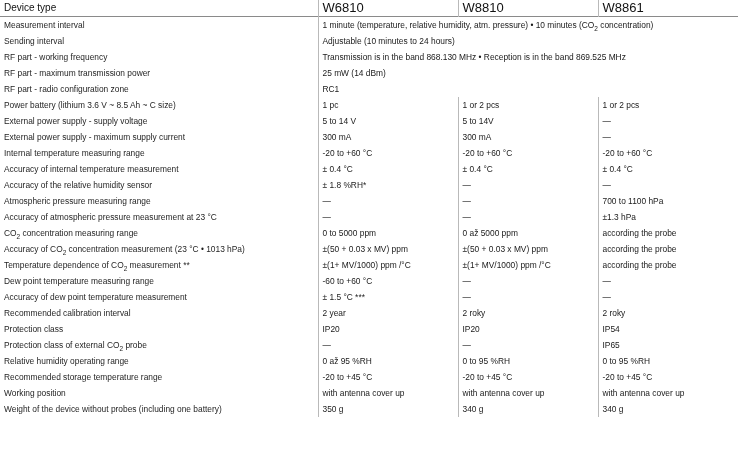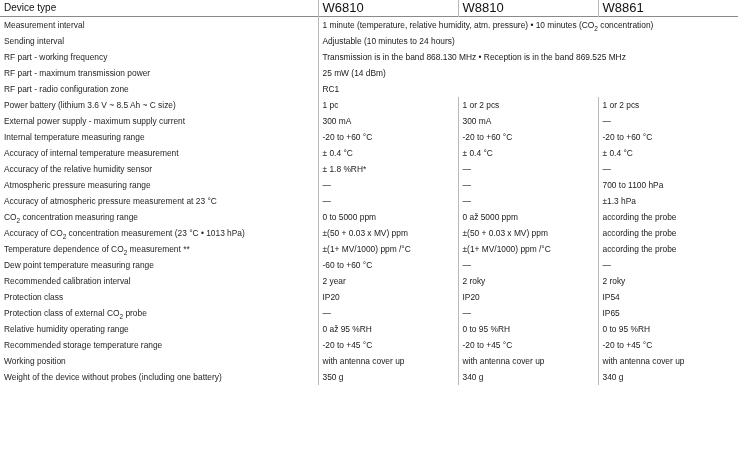--- a/index.html
+++ b/index.html
@@ -112,20 +112,26 @@
           <td class="label">RF part - radio configuration zone</td>
           <td class="vl spanned" colspan="3">RC1</td>
         </tr>
         <tr>
           <td class="label">Power battery (lithium 3.6 V ~ 8.5 Ah ~ C size)</td>
           <td class="vl">1 pc</td>
           <td class="vl">1 or 2 pcs</td>
           <td class="vl">1 or 2 pcs</td>
         </tr>
         <tr>
+          <td class="label">External power supply - supply voltage</td>
+          <td class="vl">5 to 14 V</td>
+          <td class="vl">5 to 14V</td>
+          <td class="vl dash">—</td>
+        </tr>
+        <tr>
           <td class="label">External power supply - maximum supply current</td>
           <td class="vl">300 mA</td>
           <td class="vl">300 mA</td>
           <td class="vl dash">—</td>
         </tr>
         <tr>
           <td class="label">Internal temperature measuring range</td>
           <td class="vl">-20 to +60 °C</td>
           <td class="vl">-20 to +60 °C</td>
           <td class="vl">-20 to +60 °C</td>
@@ -168,20 +174,26 @@
         </tr>
         <tr>
           <td class="label">Temperature dependence of CO<span class="sub">2</span> measurement **</td>
           <td class="vl">±(1+ MV/1000) ppm /°C</td>
           <td class="vl">±(1+ MV/1000) ppm /°C</td>
           <td class="vl">according the probe</td>
         </tr>
         <tr>
           <td class="label">Dew point temperature measuring range</td>
           <td class="vl">-60 to +60 °C</td>
+          <td class="vl dash">—</td>
+          <td class="vl dash">—</td>
+        </tr>
+        <tr>
+          <td class="label">Accuracy of dew point temperature measurement</td>
+          <td class="vl">± 1.5 °C ***</td>
           <td class="vl dash">—</td>
           <td class="vl dash">—</td>
         </tr>
         <tr>
           <td class="label">Recommended calibration interval</td>
           <td class="vl">2 year</td>
           <td class="vl">2 roky</td>
           <td class="vl">2 roky</td>
         </tr>
         <tr>

